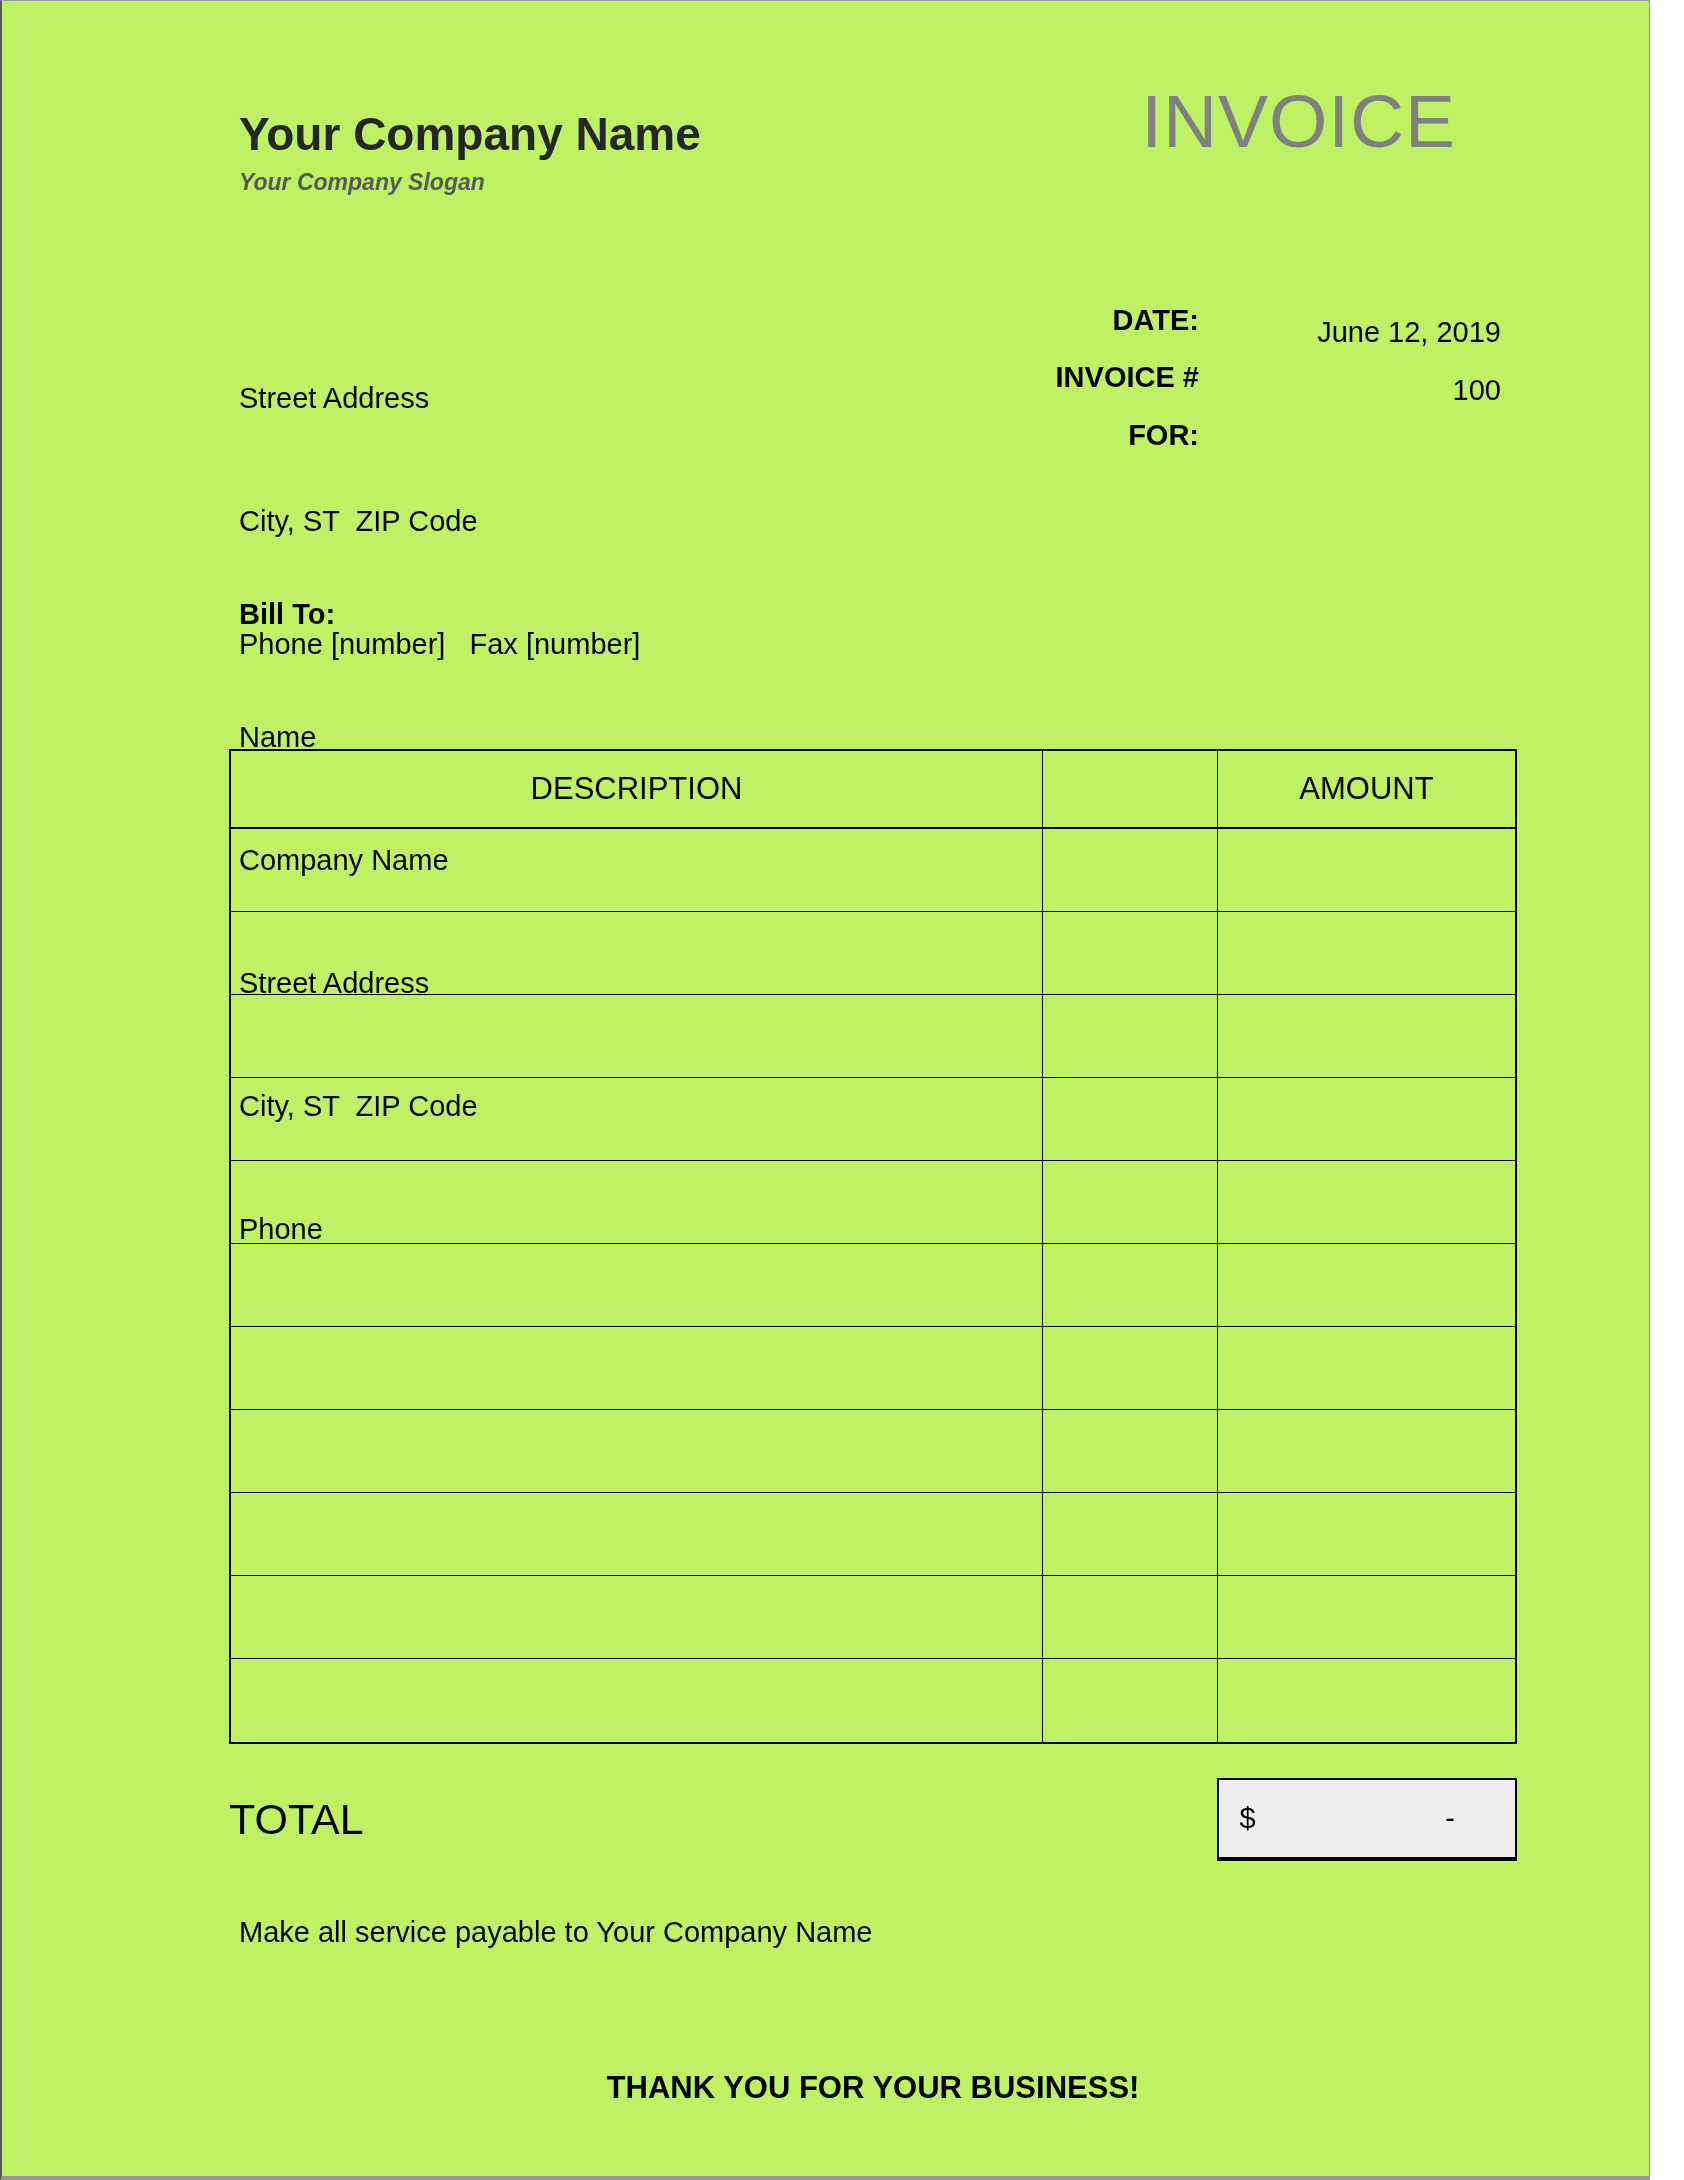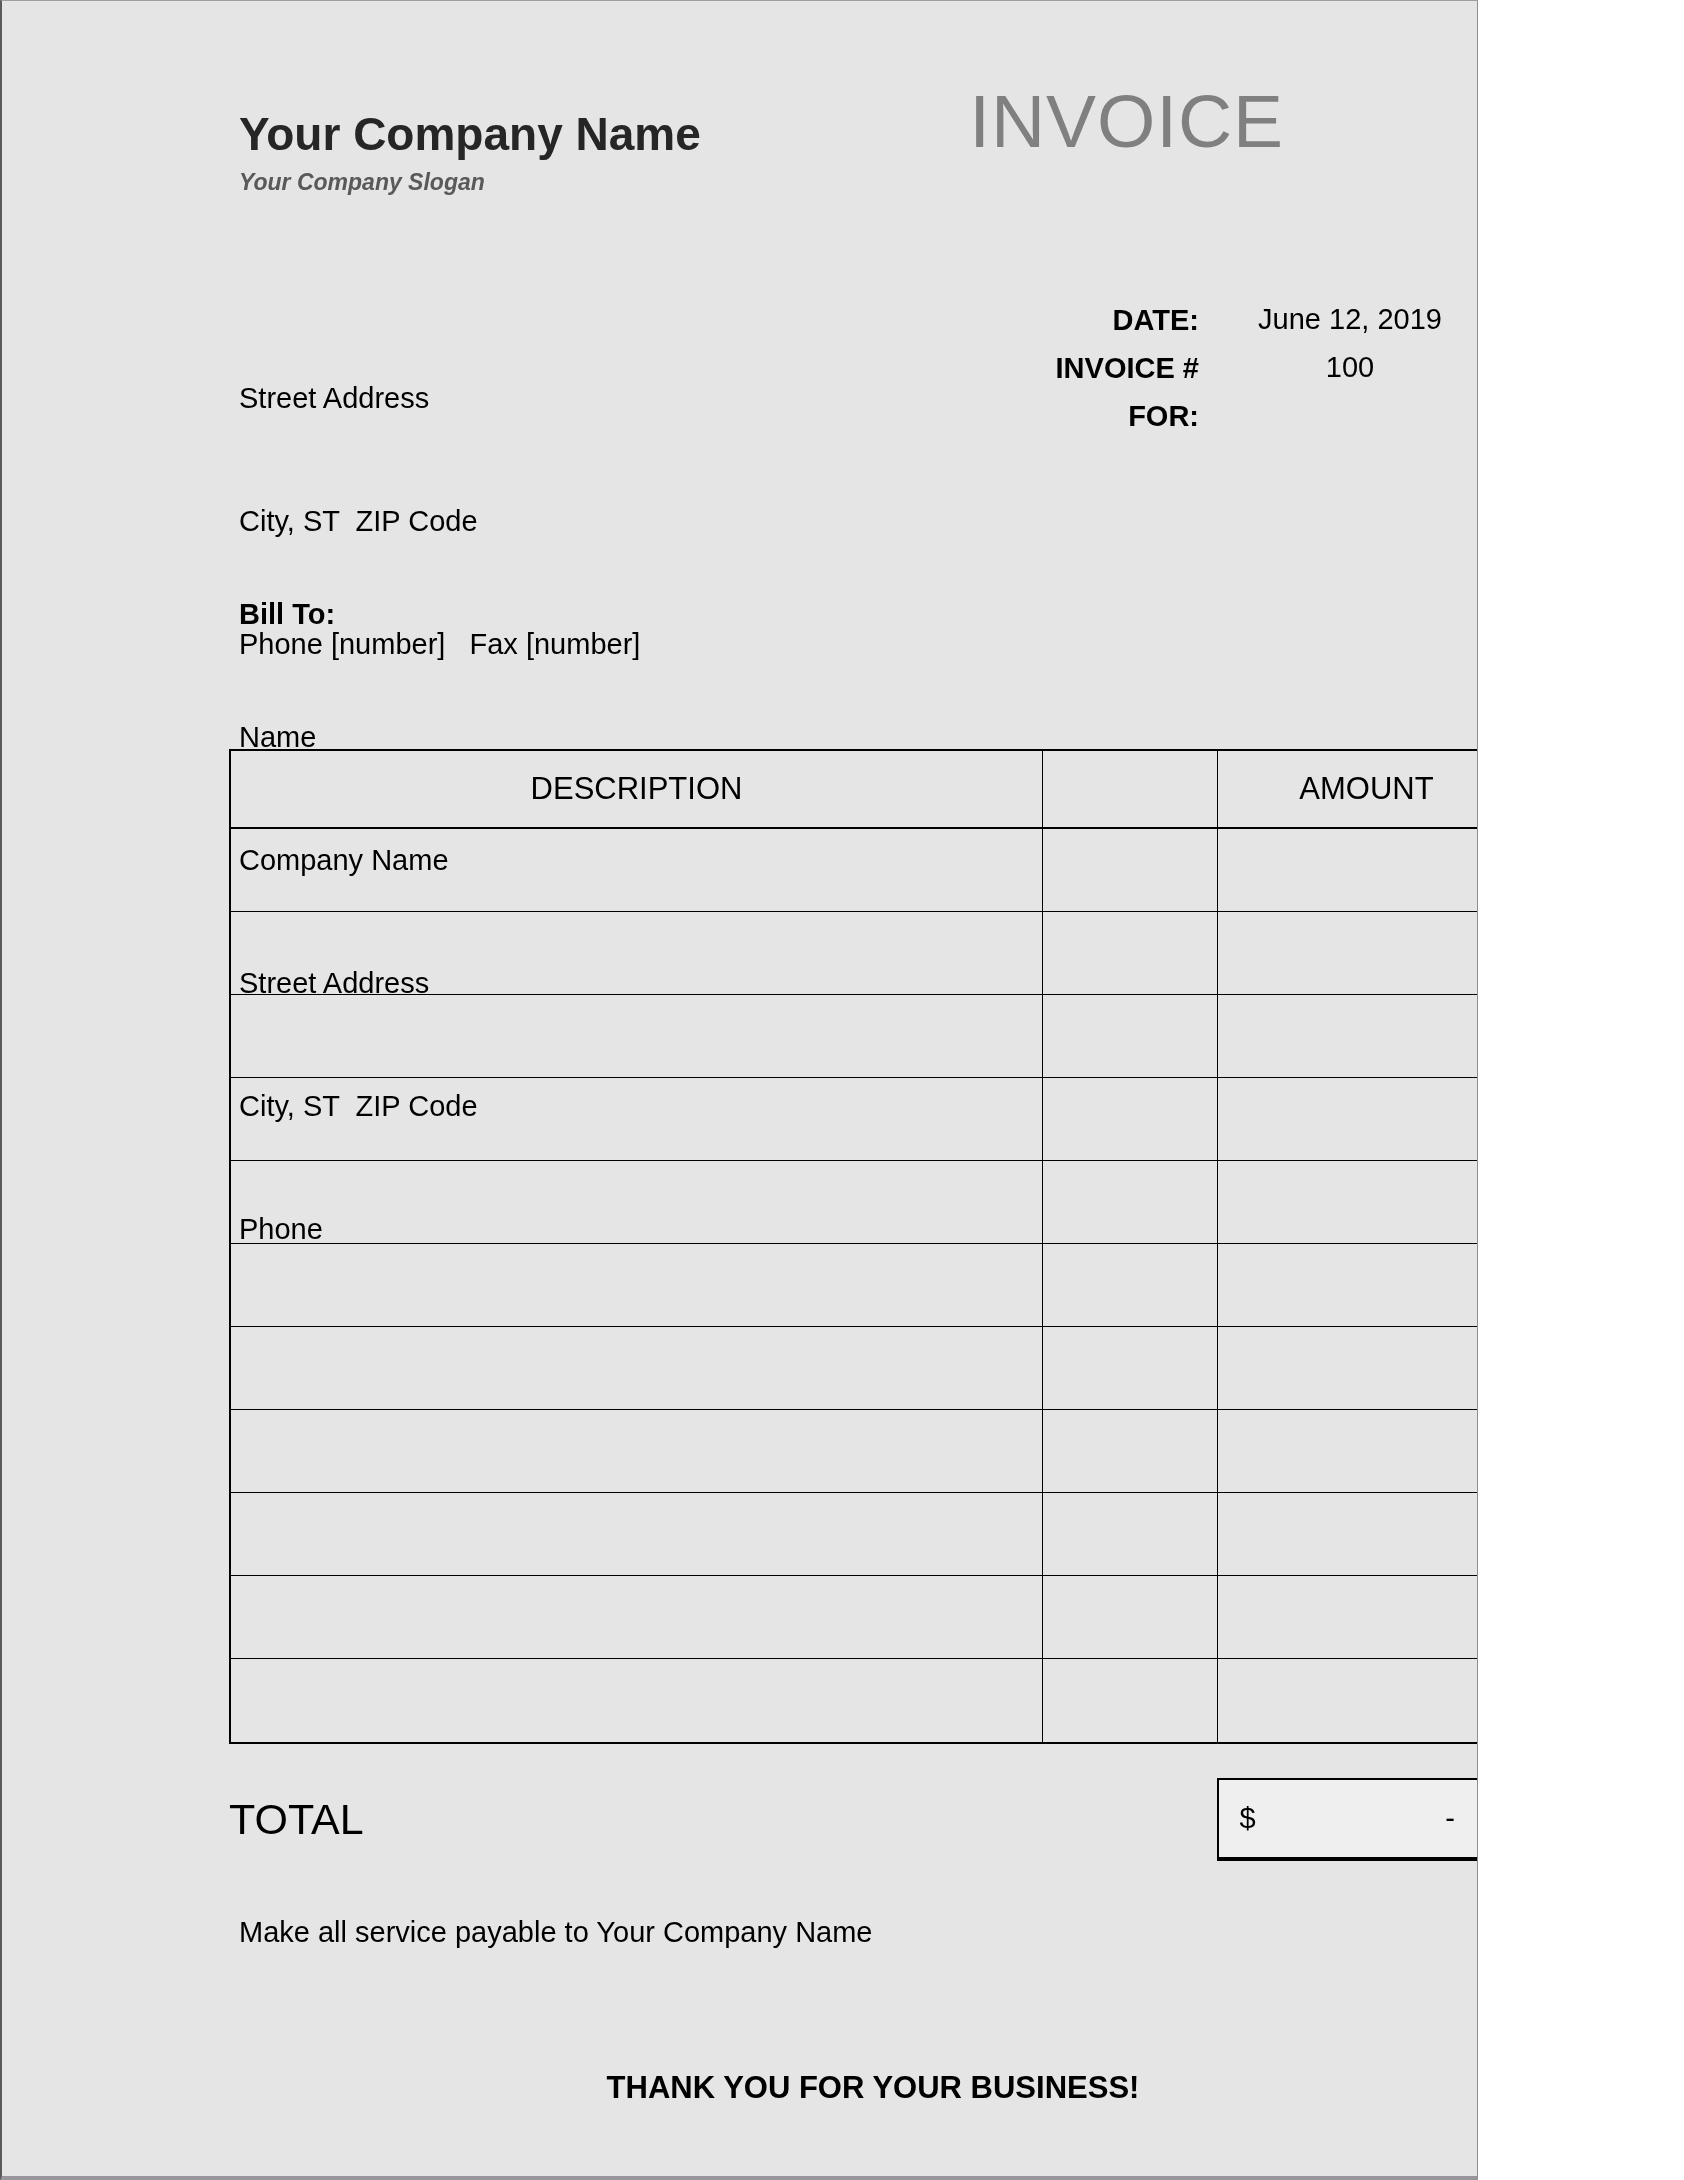--- a/index.html
+++ b/index.html
@@ -1,20 +1,20 @@
 <!DOCTYPE html>
 <html style="font-size:13.6px"><head>
 <meta charset="utf-8">
 <style>
   html,body{margin:0;padding:0;background:#fff;}
   .page{
     position:relative;
-    width:1478px;height:2181px;
-    box-sizing:border-box;
-    background:#e5e5e5;
+    width:1650px;height:2181px;
+    box-sizing:border-box;
+    background:#bef264;
     border-top:1.7px solid #9e9e9e;
     border-right:1.7px solid #8f8f8f;
     border-left:2.6px solid #5a5a5a;
     border-bottom:5.1px solid #97979b;
     font-family:"Liberation Sans", sans-serif;
     color:#000000;
     overflow:hidden;
   }
   .abs{position:absolute;}
 
@@ -46,24 +46,25 @@
   .meta-block{
     left:937px;top:295px;width:562px;
   }
   .meta-row{display:flex;min-height:48px;align-items:flex-start;}
   .meta-label{
     width:260px;text-align:right;
     font-size:29px;line-height:48px;font-weight:bold;
     white-space:pre-wrap;
   }
   .meta-value{
-    flex:1;text-align:center;
+    flex:1;text-align:right;
     font-size:29px;line-height:41px;
     padding-top:3.4px;
     white-space:pre-wrap;
+    margin-top:13px;
   }
   .meta-value.italic{font-style:italic;}
 
   .billto-block{
     left:237px;top:511px;
     font-size:29px;line-height:41px;
     white-space:pre-wrap;
   }
   .billto-heading{font-weight:bold;}
 

